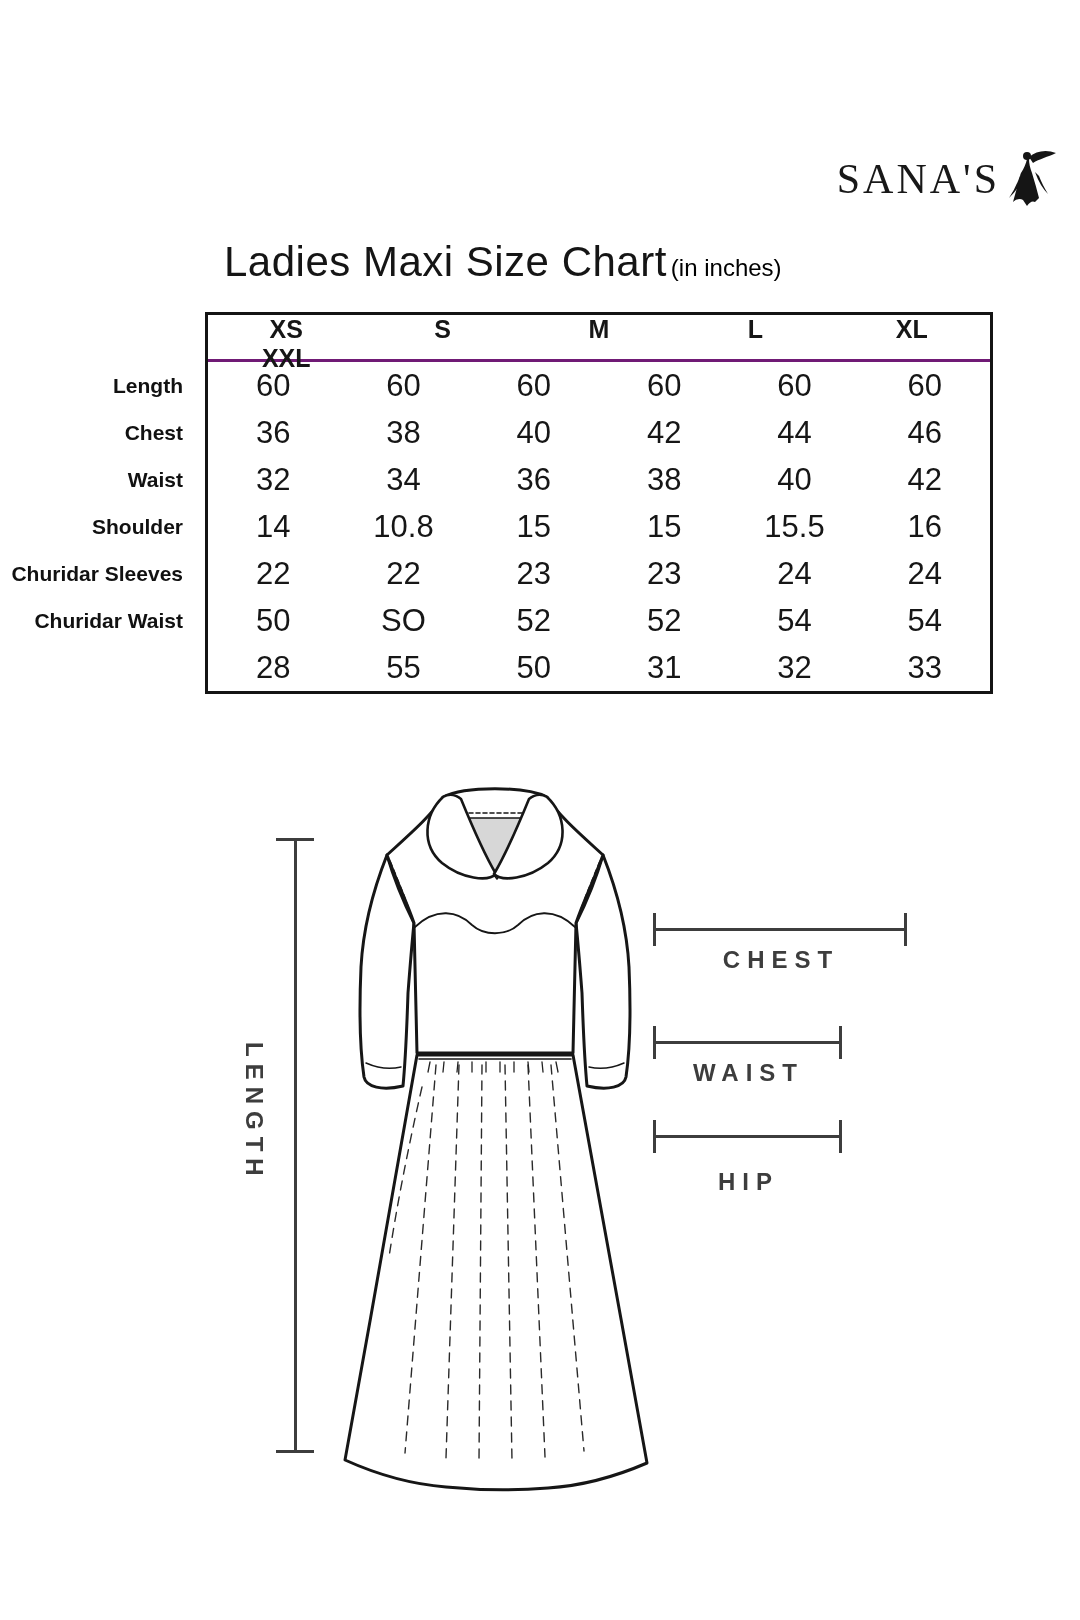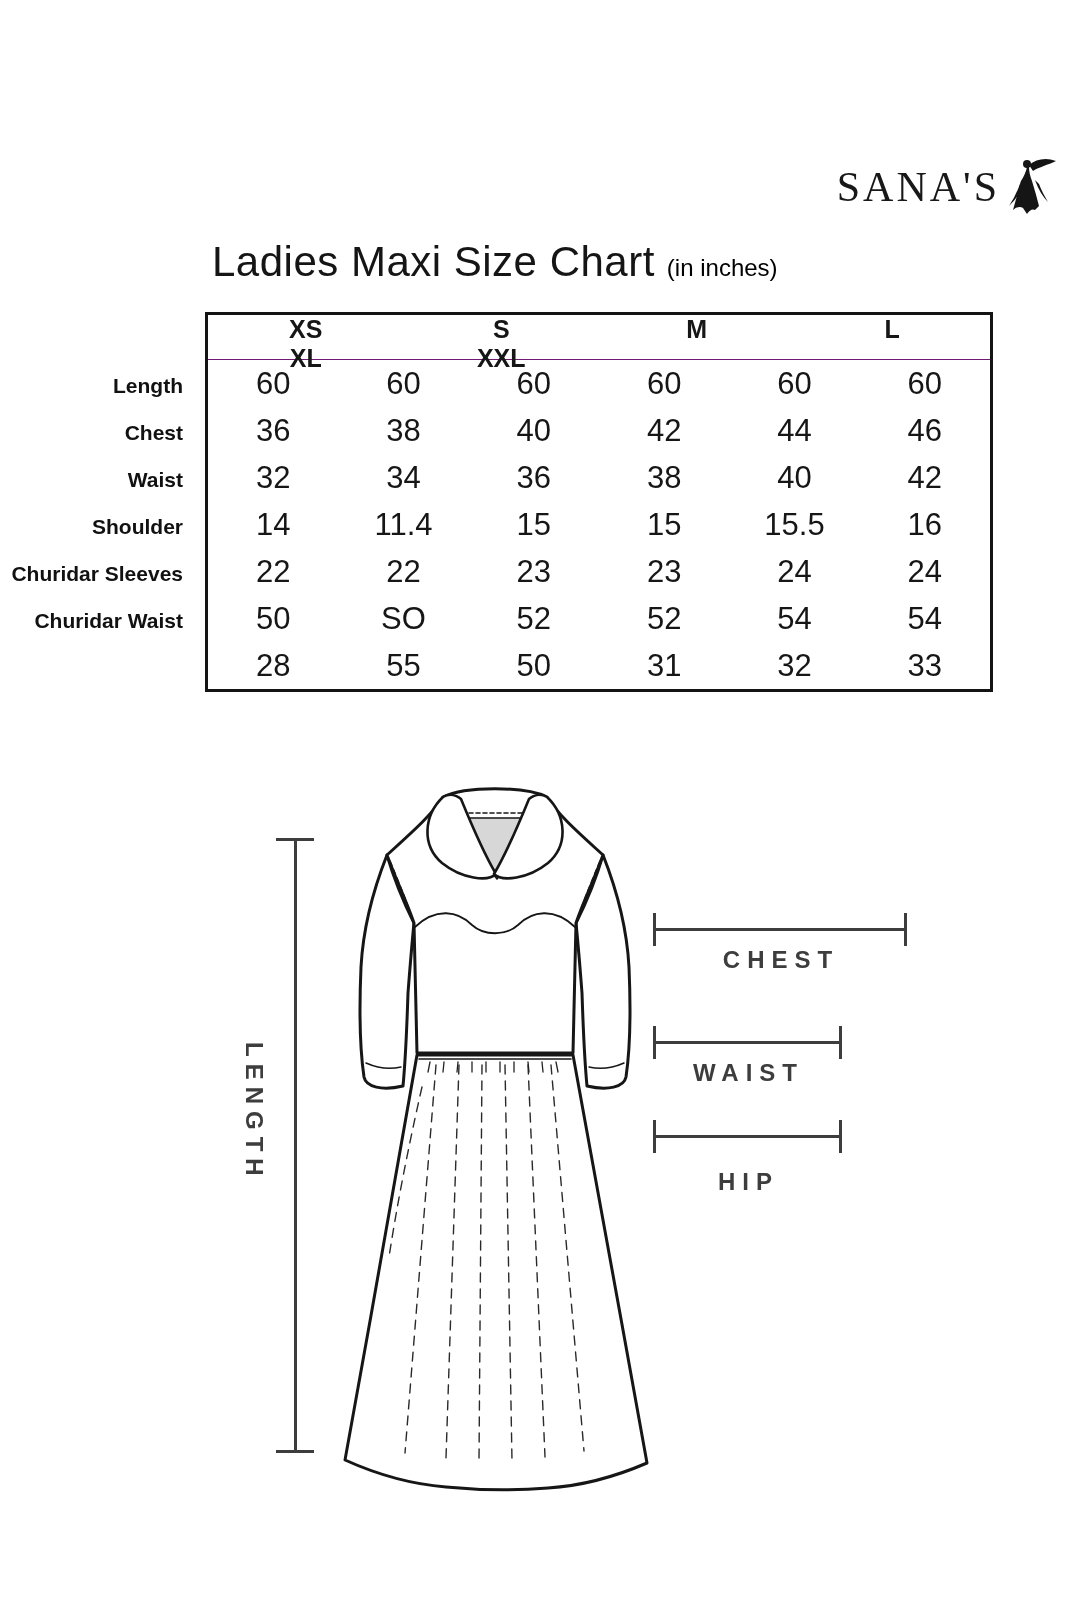--- a/index.html
+++ b/index.html
@@ -6,35 +6,35 @@
     --ink:#161616;
     --measure:#3d3d3d;
     --collar:#d7d7d7;
   }
   html,body{margin:0;padding:0;background:#fff;}
   .page{
     position:relative;width:1080px;height:1620px;background:#fff;overflow:hidden;
     font-family:"Liberation Sans",sans-serif;color:var(--ink);
   }
   
-  .logo{position:absolute;top:156px;right:22px;display:flex;align-items:center;gap:6px;}
+  .logo{position:absolute;top:148px;right:22px;display:flex;align-items:center;gap:6px;}
   .logo-text{
     font-family:"Liberation Serif","DejaVu Serif",serif;
     font-size:42px;letter-spacing:3px;color:#181818;line-height:1;
   }
   .logo-icon{width:52px;height:62px;}
   
-  .title-row{position:absolute;left:212px;top:238px;display:flex;align-items:baseline;gap:12px;}
+  .title-row{position:absolute;left:224px;top:238px;display:flex;align-items:baseline;gap:4px;}
   .title-main{font-size:42px;color:#151515;letter-spacing:0.5px;}
   .title-suffix{font-size:24px;color:#000000;}
   
   .labels-col{position:absolute;left:0;top:362px;width:183px;}
   .label-row{height:47px;line-height:47px;text-align:right;font-weight:bold;font-size:21px;color:#111;}
   .table-wrap{position:absolute;left:205px;top:312px;width:782px;border:3px solid #141414;background:#fff;}
-  .header-row{display:grid;grid-template-columns:repeat(4,1fr);height:44px;border-bottom:1px solid #701a75;}
+  .header-row{display:grid;grid-template-columns:repeat(5,1fr);height:44px;border-bottom:3px solid #701a75;}
   .header-row div{align-self:center;text-align:center;font-weight:bold;font-size:25px;}
   .data-row{display:grid;grid-template-columns:repeat(6,1fr);height:47px;}
   .data-row div{align-self:center;text-align:center;font-size:31px;}
   
   .mline{position:absolute;background:var(--measure);}
   .mlabel{
     position:absolute;color:var(--measure);font-size:24px;font-weight:600;
     letter-spacing:7px;text-align:center;line-height:28px;
   }
   .mlabel.vert{transform:rotate(90deg);transform-origin:center;}
@@ -101,21 +101,21 @@
         <div class="data-row">
           <div>32</div>
           <div>34</div>
           <div>36</div>
           <div>38</div>
           <div>40</div>
           <div>42</div>
         </div>
         <div class="data-row">
           <div>14</div>
-          <div>11.4</div>
+          <div>10.8</div>
           <div>15</div>
           <div>15</div>
           <div>15.5</div>
           <div>16</div>
         </div>
         <div class="data-row">
           <div>22</div>
           <div>22</div>
           <div>23</div>
           <div>23</div>

